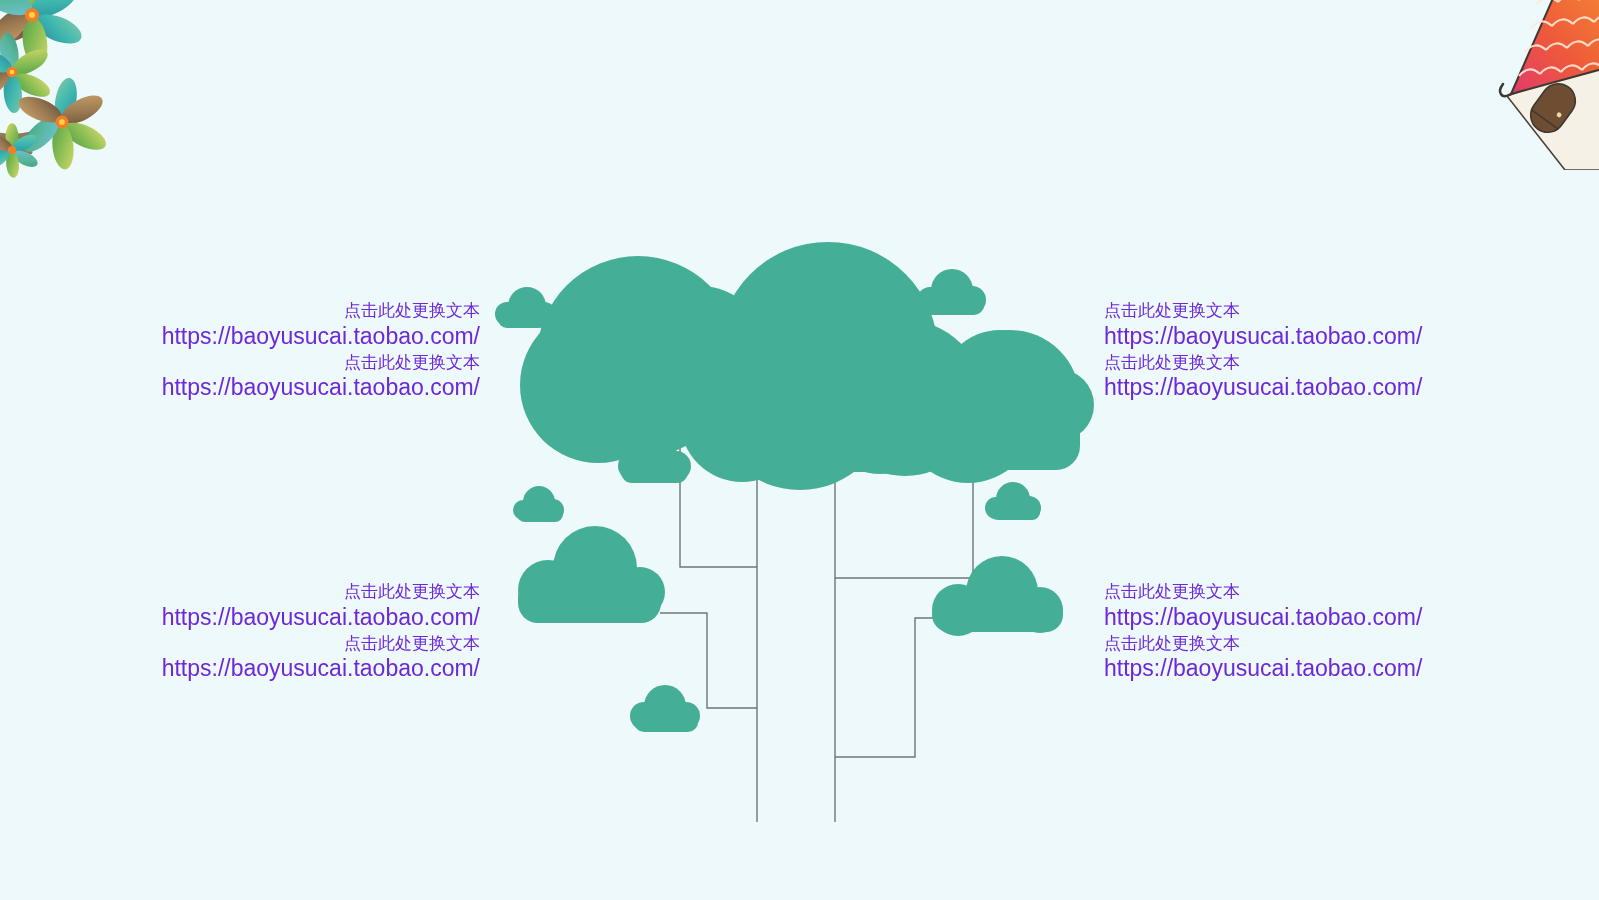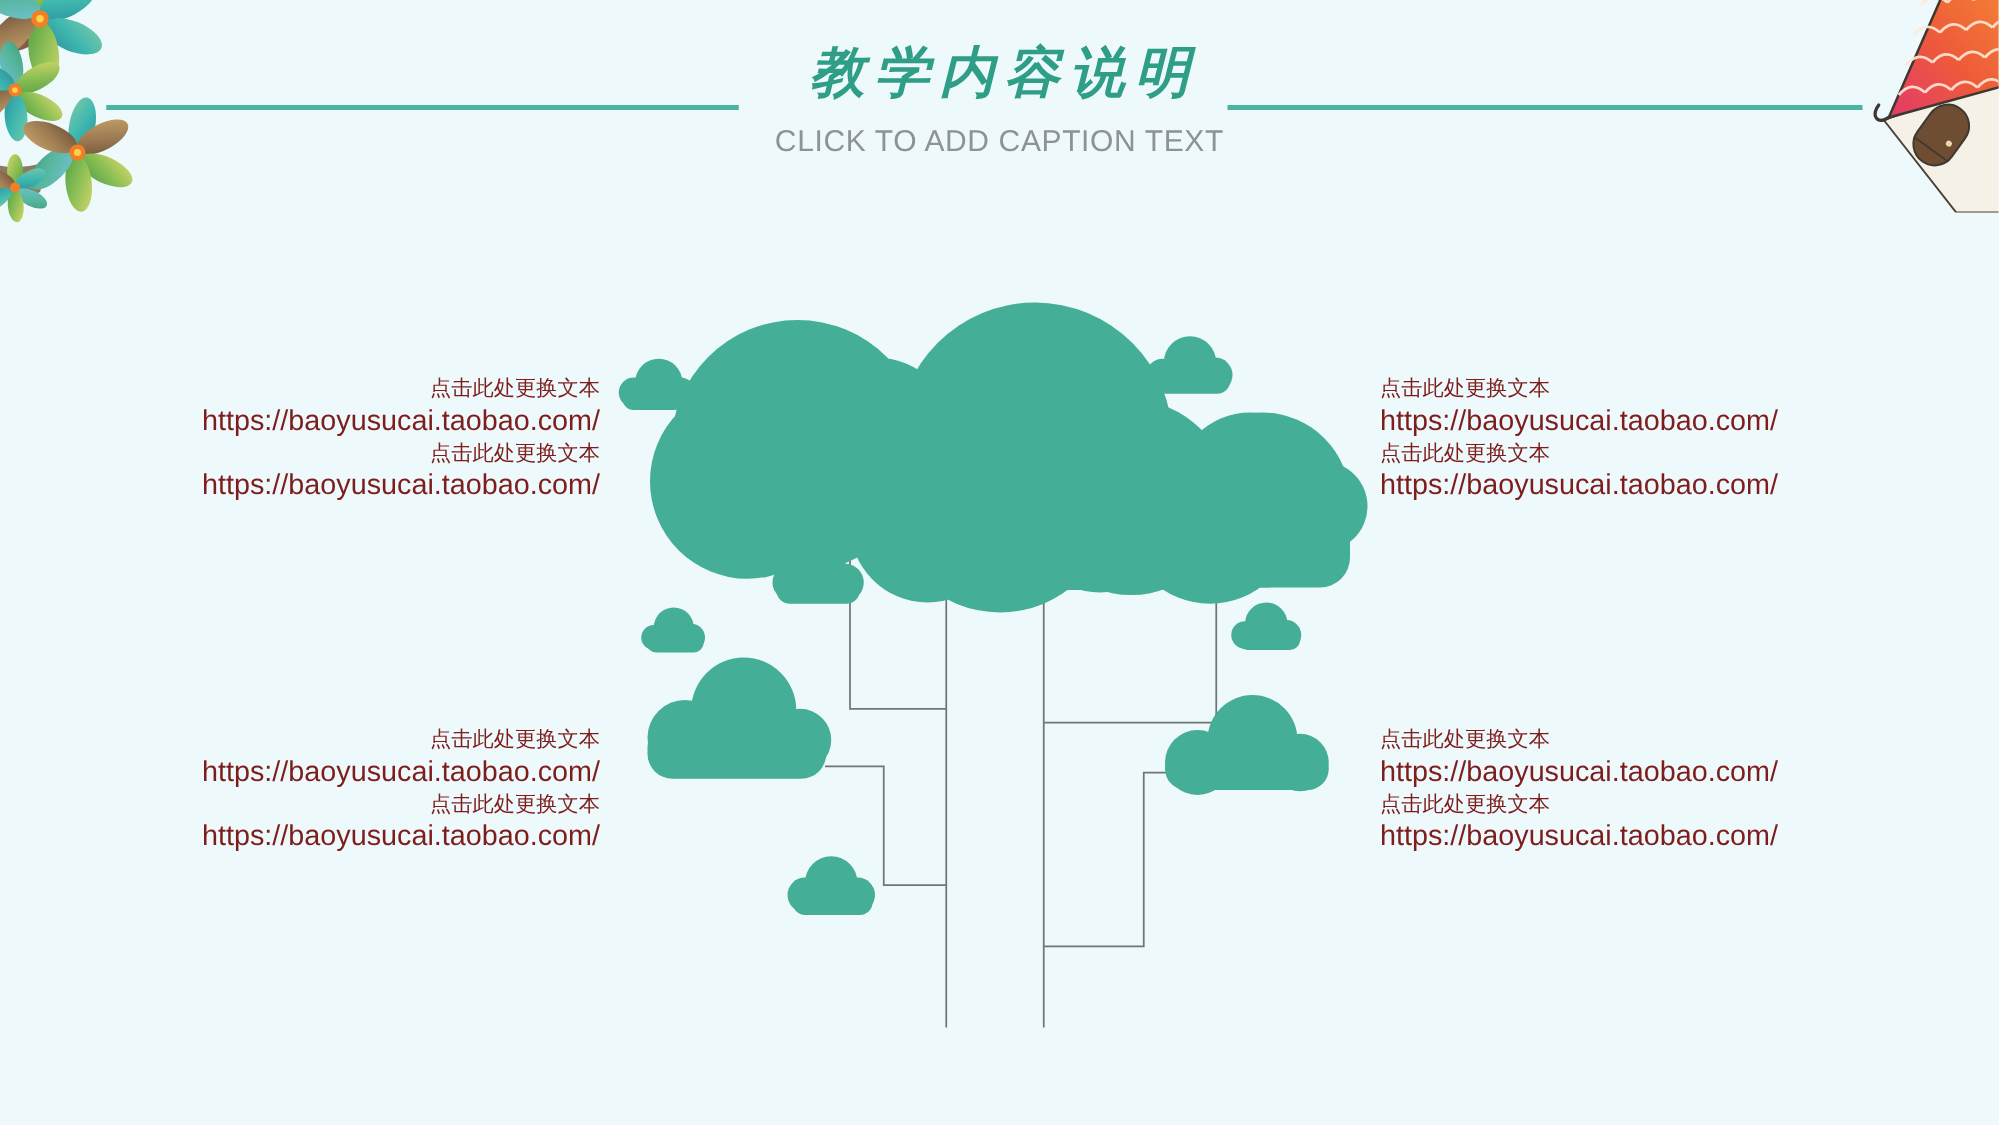--- a/index.html
+++ b/index.html
@@ -93,44 +93,38 @@
     left: 0;
     top: 0;
     width: 1599px;
     height: 900px;
     pointer-events: none;
   }
 
   
   .txtblock {
     position: absolute;
-    color: #7f1d1d;
+    color: #6d28d9;
     font-size: 17.5px;
     line-height: 25.8px;
     white-space: nowrap;
   }
   .txtblock .line-cn { font-size: 17px; }
   .txtblock .line-url { font-size: 23px; }
 
   .tb-tl { left: 100px;  top: 298px; width: 380px; text-align: right; }
   .tb-bl { left: 100px;  top: 579px; width: 380px; text-align: right; }
   .tb-tr { left: 1104px; top: 298px; width: 400px; text-align: left; }
   .tb-br { left: 1104px; top: 579px; width: 400px; text-align: left; }
 </style>
 </head>
 <body>
 
 <div class="slide">
 
-  <div class="header">
-    <div class="rule rule-left"></div>
-    <div class="rule rule-right"></div>
-    <div class="title-main">教学内容说明</div>
-    <div class="title-sub">CLICK TO ADD CAPTION TEXT</div>
-  </div>
 
   <svg class="deco-flowers" viewBox="0 0 210 215">
     <defs>
       <linearGradient id="pg1" x1="0" y1="0" x2="1" y2="1">
         <stop offset="0%" stop-color="#7ec9a8"></stop>
         <stop offset="50%" stop-color="#3fb8b0"></stop>
         <stop offset="100%" stop-color="#2a8f9c"></stop>
       </linearGradient>
       <linearGradient id="pg2" x1="0" y1="0" x2="1" y2="1">
         <stop offset="0%" stop-color="#d9d86a"></stop>

